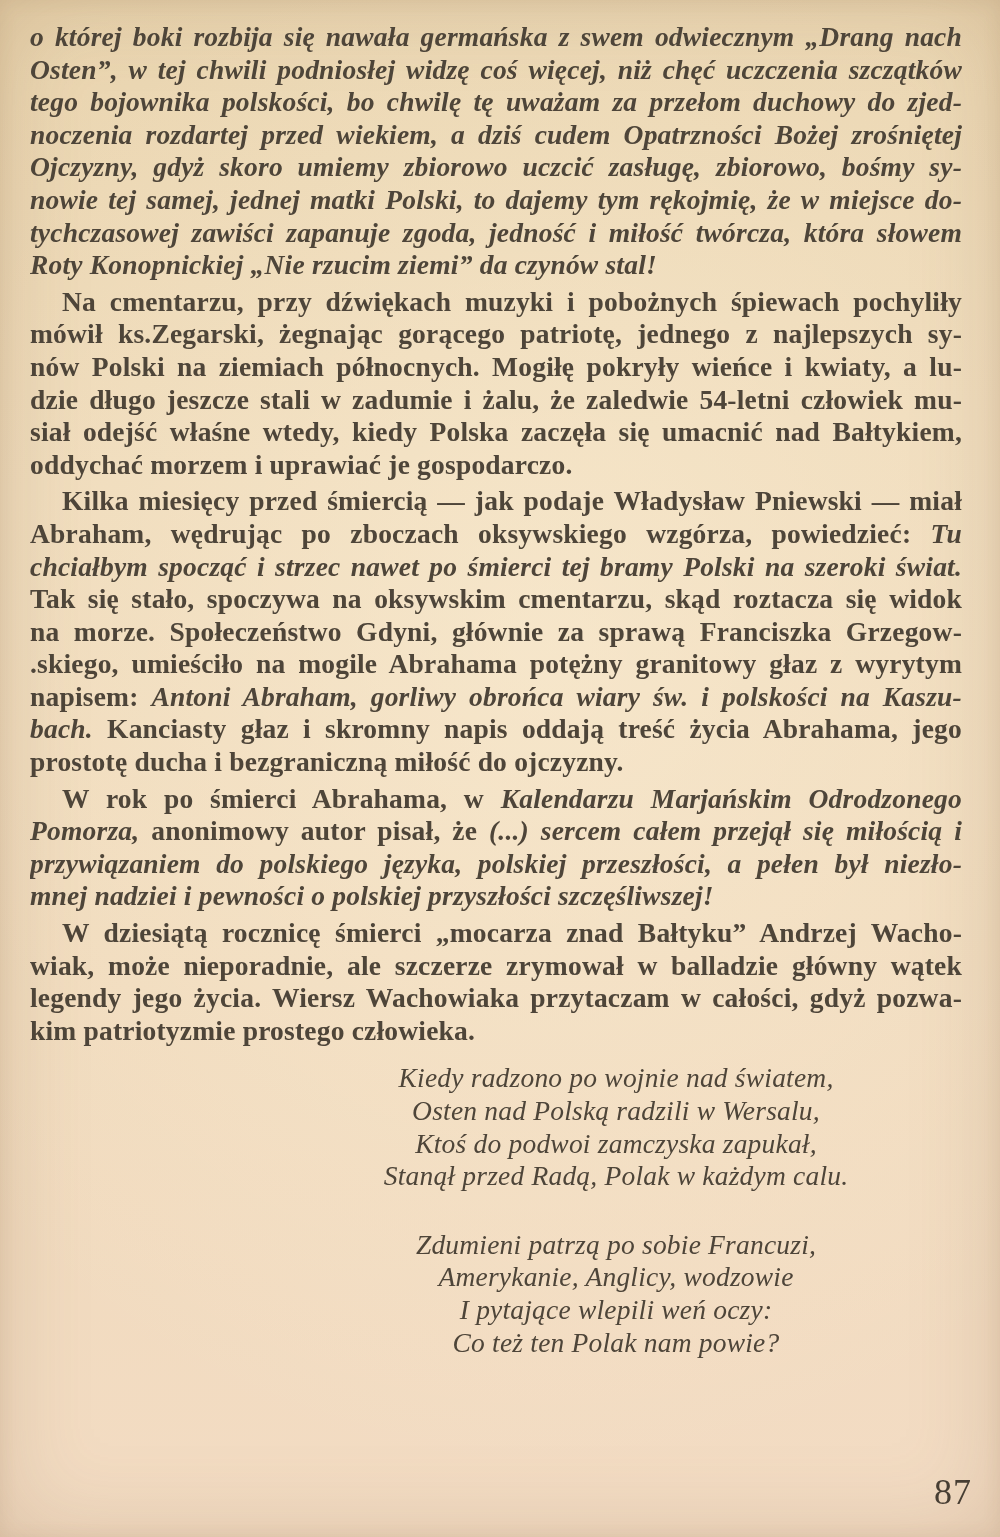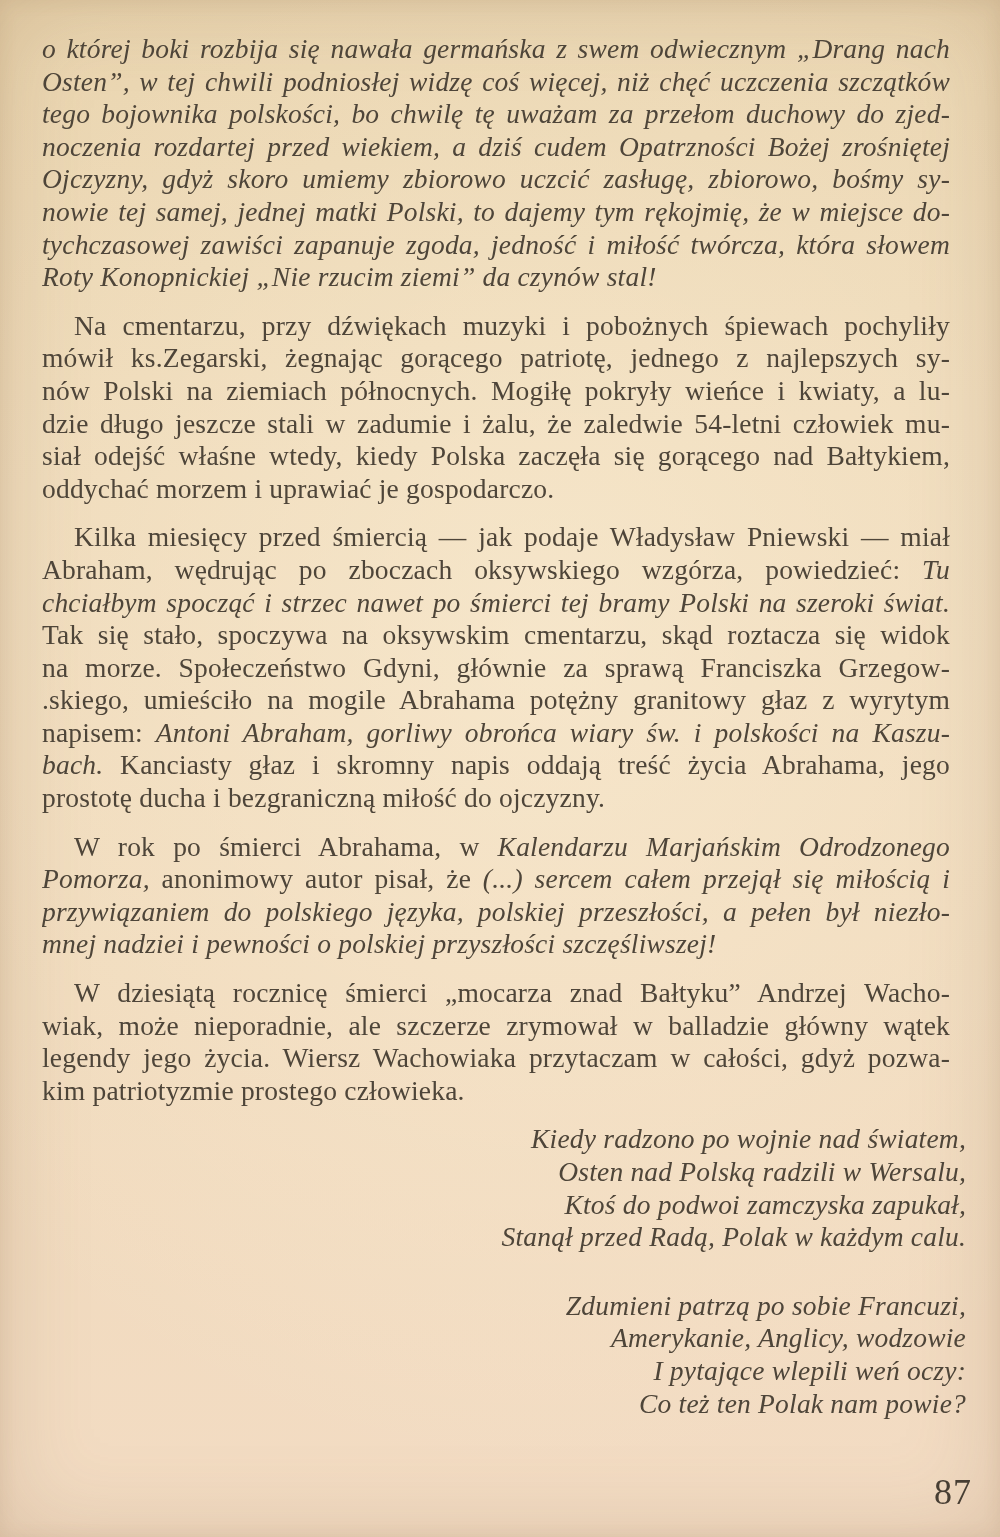--- a/index.html
+++ b/index.html
@@ -21,21 +21,21 @@
     overflow: hidden;
     font-family: "Liberation Serif", "DejaVu Serif", serif;
     color: var(--ink);
   }
   .text-block {
     position: absolute;
     left: 26px;
     right: 34px;
     top: 17px;
   }
-  .para { margin: 16px; padding: 0; }
+  .para { margin: 4px; padding: 0; font-weight: bold; }
   .line {
     font-size: 27.5px;
     line-height: 32.6px;
     height: 32.6px;
     white-space: nowrap;
     text-align: justify;
     text-align-last: justify;
     -moz-text-align-last: justify;
     white-space: normal;
     overflow: hidden;
@@ -49,21 +49,21 @@
   .it { font-style: italic; }
   .rm { font-style: normal; }
   .poem { margin-left: 240px; }
   .stanza-1 { margin-top: 15px; }
   .stanza-2 { margin-top: 36px; }
   .poem-line {
     font-size: 27.5px;
     line-height: 32.6px;
     height: 32.6px;
     font-style: italic;
-    text-align: right;
+    text-align: center;
     letter-spacing: 0.2px;
   }
   .page-number {
     position: absolute;
     right: 28px;
     bottom: 24px;
     font-size: 36px;
     letter-spacing: 1px;
     color: #473e33;
   }
@@ -82,21 +82,21 @@
           <div class="line"><span class="it">Ojczyzny, gdyż skoro umiemy zbiorowo uczcić zasługę, zbiorowo, bośmy sy-</span></div>
           <div class="line"><span class="it">nowie tej samej, jednej matki Polski, to dajemy tym rękojmię, że w miejsce do-</span></div>
           <div class="line"><span class="it">tychczasowej zawiści zapanuje zgoda, jedność i miłość twórcza, która słowem</span></div>
           <div class="line last"><span class="it">Roty Konopnickiej „Nie rzucim ziemi” da czynów stal!</span></div>
         </div>
         <div class="para">
           <div class="line indent"><span class="rm">Na cmentarzu, przy dźwiękach muzyki i pobożnych śpiewach pochyliły</span></div>
           <div class="line"><span class="rm">mówił ks.Zegarski, żegnając gorącego patriotę, jednego z najlepszych sy-</span></div>
           <div class="line"><span class="rm">nów Polski na ziemiach północnych. Mogiłę pokryły wieńce i kwiaty, a lu-</span></div>
           <div class="line"><span class="rm">dzie długo jeszcze stali w zadumie i żalu, że zaledwie 54-letni człowiek mu-</span></div>
-          <div class="line"><span class="rm">siał odejść właśne wtedy, kiedy Polska zaczęła się gorącego nad Bałtykiem,</span></div>
+          <div class="line"><span class="rm">siał odejść właśne wtedy, kiedy Polska zaczęła się umacnić nad Bałtykiem,</span></div>
           <div class="line last"><span class="rm">oddychać morzem i uprawiać je gospodarczo.</span></div>
         </div>
         <div class="para">
           <div class="line indent"><span class="rm">Kilka miesięcy przed śmiercią — jak podaje Władysław Pniewski — miał</span></div>
           <div class="line"><span class="rm">Abraham, wędrując po zboczach oksywskiego wzgórza, powiedzieć: </span><span class="it">Tu</span></div>
           <div class="line"><span class="it">chciałbym spocząć i strzec nawet po śmierci tej bramy Polski na szeroki świat.</span></div>
           <div class="line"><span class="rm">Tak się stało, spoczywa na oksywskim cmentarzu, skąd roztacza się widok</span></div>
           <div class="line"><span class="rm">na morze. Społeczeństwo Gdyni, głównie za sprawą Franciszka Grzegow-</span></div>
           <div class="line"><span class="rm">.skiego, umieściło na mogile Abrahama potężny granitowy głaz z wyrytym</span></div>
           <div class="line"><span class="rm">napisem: </span><span class="it">Antoni Abraham, gorliwy obrońca wiary św. i polskości na Kaszu-</span></div>

